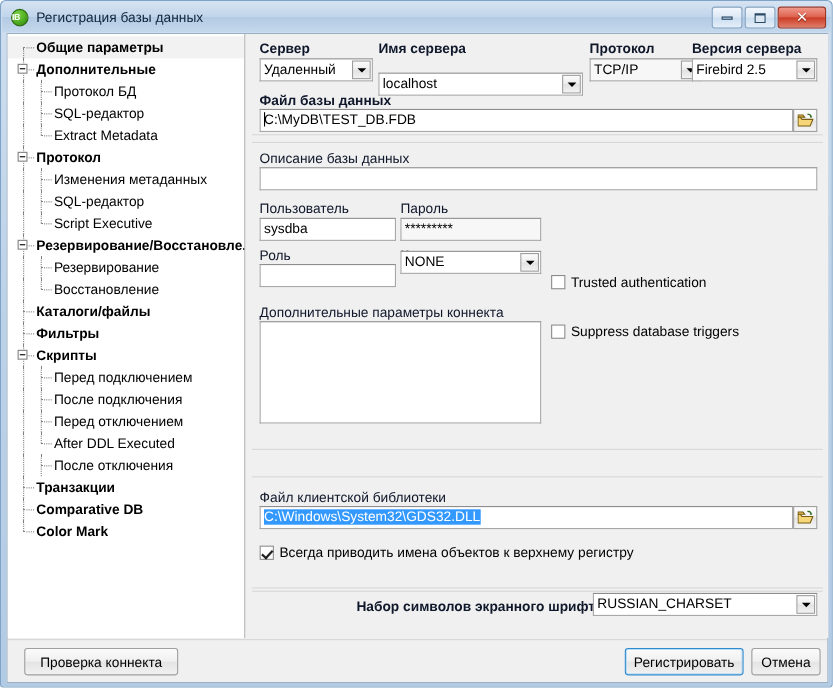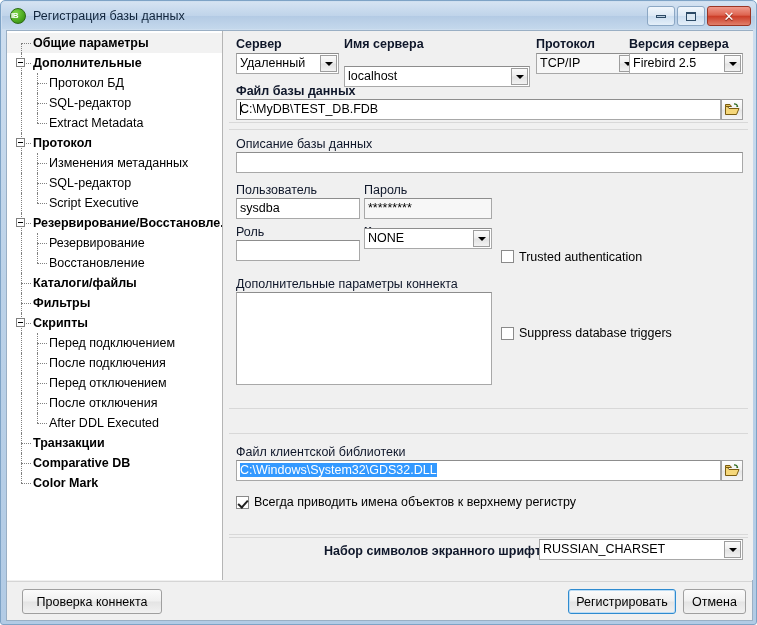--- a/index.html
+++ b/index.html
@@ -428,28 +428,28 @@
         </div>
         <div class="tree-row lvl1">
           <span class="hline" style="left: 30px; width: 10px; top: 10px;"></span>
           <span class="vline" style="left: 14px; top: 0px; height: 20px;"></span>
           <span class="vline" style="left: 30px; top: 0px; height: 20px;"></span>
           <span class="lbl">Перед отключением</span>
         </div>
         <div class="tree-row lvl1">
           <span class="hline" style="left: 30px; width: 10px; top: 10px;"></span>
           <span class="vline" style="left: 14px; top: 0px; height: 20px;"></span>
-          <span class="vline" style="left: 30px; top: 0px; height: 20px;"></span>
-          <span class="lbl">После отключения</span>
-        </div>
-        <div class="tree-row lvl1">
-          <span class="hline" style="left: 30px; width: 10px; top: 10px;"></span>
-          <span class="vline" style="left: 14px; top: 0px; height: 20px;"></span>
           <span class="vline" style="left: 30px; top: 0px; height: 10px;"></span>
           <span class="lbl">After DDL Executed</span>
+        </div>
+        <div class="tree-row lvl1">
+          <span class="hline" style="left: 30px; width: 10px; top: 10px;"></span>
+          <span class="vline" style="left: 14px; top: 0px; height: 20px;"></span>
+          <span class="vline" style="left: 30px; top: 0px; height: 20px;"></span>
+          <span class="lbl">После отключения</span>
         </div>
         <div class="tree-row lvl0">
           <span class="hline" style="left: 14px; width: 10px; top: 10px;"></span>
           <span class="vline" style="left: 14px; top: 0px; height: 20px;"></span>
           <span class="lbl">Транзакции</span>
         </div>
         <div class="tree-row lvl0">
           <span class="hline" style="left: 14px; width: 10px; top: 10px;"></span>
           <span class="vline" style="left: 14px; top: 0px; height: 20px;"></span>
           <span class="lbl">Comparative DB</span>
@@ -544,21 +544,21 @@
         <span class="arrowbtn">
             <i></i>
           </span>
       </div>
 
       <div class="fld-label" style="left:12px; top:246px;">Дополнительные параметры коннекта</div>
       <div class="tarea" style="left:12px; top:261px; width:256px; height:93px;">
         <span></span>
       </div>
 
-      <div class="cbrow" style="left:277px; top:261px; height:18px;margin-top:32px;">
+      <div class="cbrow" style="left:277px; top:261px; height:18px;">
         <span class="cbox"></span>
         <span>Suppress database triggers</span>
       </div>
 
       <div class="group" style="top:402px; height:102px;"></div>
 
       <div class="fld-label" style="left:12px; top:414px;">Файл клиентской библиотеки</div>
       <div class="tinput" style="left:12px; top:429px; width:485px;">
         <span class="sel">C:\Windows\System32\GDS32.DLL</span>
       </div>

